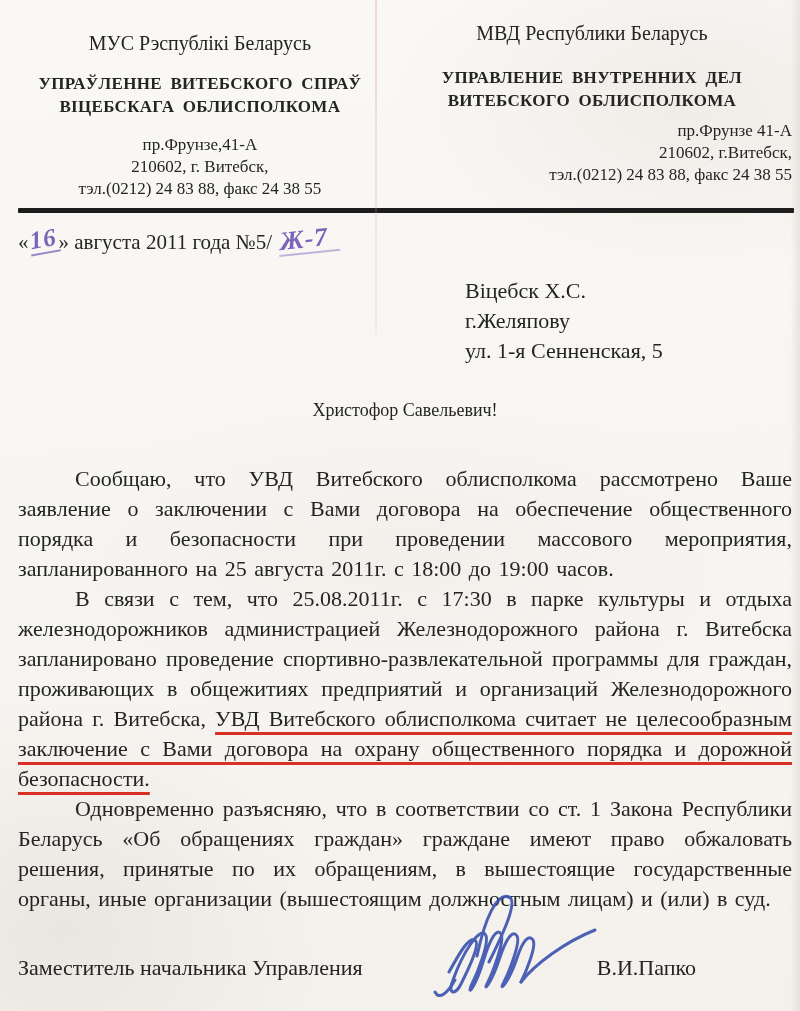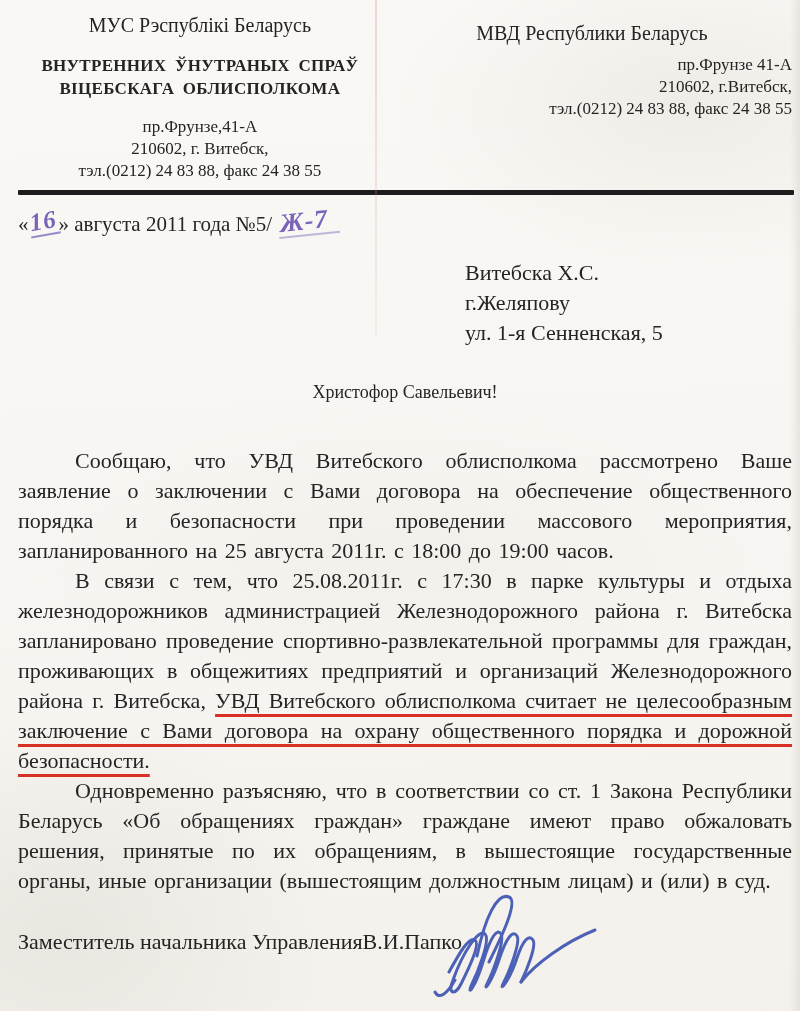--- a/index.html
+++ b/index.html
@@ -27,21 +27,21 @@
     padding:12px 8px 0 18px;
   }
   .crease{
     position:absolute;left:375px;top:0;width:2px;height:335px;
     background:linear-gradient(rgba(205,150,160,0.35), rgba(205,150,160,0.12));
     pointer-events:none;
   }
   
   .letterhead{display:flex;width:100%;}
   .lh-col{text-align:center;}
-  .lh-left{flex:0 0 47%;}
+  .lh-left{flex:0 0 47%;margin-top:18px;}
   .lh-right{flex:0 0 53%;padding-left:10px;}
   .ministry{font-size:20px;line-height:26px;}
   .lh-right .ministry{margin-top:8px;}
   .dept{font-weight:bold;font-size:17px;line-height:23px;margin-top:16px;word-spacing:4px;letter-spacing:0.3px;}
   .lh-right .dept{margin-top:20px;}
   .addr{font-size:17px;line-height:22px;margin-top:16px;}
   .lh-right .addr{margin-top:8px;text-align:right;}
   .rule{height:5px;background:#1d1d1d;margin-top:8px;width:776px;border-radius:1px;}
   
   .refline{margin-top:14px;font-size:21px;line-height:27px;}
@@ -80,69 +80,73 @@
   .body.first{margin-top:40px;}
   .red-underline{
     text-decoration:underline;
     text-decoration-color:var(--red-underline);
     text-decoration-thickness:3px;
     text-underline-offset:6px;
     text-decoration-skip-ink:none;
   }
   
   .sigrow{
-    margin-top:31px;
-    display:flex;justify-content:flex-start;align-items:baseline;
+    margin-top:39px;
+    display:flex;justify-content:space-between;align-items:baseline;
     font-size:22px;line-height:30px;
     padding-right:96px;
   }
   .signature-svg{
     position:absolute;left:425px;top:888px;width:180px;height:121px;
     color:var(--signature-blue);
     pointer-events:none;
   }
 </style>
 </head>
 <body>
 
 <div class="page">
 
   <div class="crease"></div>
 
   <header class="letterhead">
     <div class="lh-col lh-left">
       <div class="ministry">МУС Рэспублікі Беларусь</div>
       <div class="dept">
-        <div>ВНУТРЕННИХ ЎНУТРАНЫХ СПРАЎ</div>
+        <div>УПРАЎЛЕННЕ ВИТЕБСКОГО СПРАЎ</div>
         <div>ВІЦЕБСКАГА ОБЛИСПОЛКОМА</div>
       </div>
       <div class="addr">
         <div>пр.Фрунзе,41-А</div>
         <div>210602, г. Витебск,</div>
         <div>тэл.(0212) 24 83 88, факс 24 38 55</div>
       </div>
     </div>
     <div class="lh-col lh-right">
       <div class="ministry">МВД Республики Беларусь</div>
+      <div class="dept">
+        <div>УПРАВЛЕНИЕ ВНУТРЕННИХ ДЕЛ</div>
+        <div>ВИТЕБСКОГО ОБЛИСПОЛКОМА</div>
+      </div>
       <div class="addr">
         <div>пр.Фрунзе 41-А</div>
         <div>210602, г.Витебск,</div>
         <div>тэл.(0212) 24 83 88, факс 24 38 55</div>
       </div>
     </div>
   </header>
 
   <div class="rule"></div>
 
   <div class="refline">
     <span>«</span><span class="hw hw-day">16</span><span>» августа 2011 года №5/</span><span class="hw hw-num">Ж-7</span>
   </div>
 
   <div class="addressee">
-    <div>Витебска Х.С.</div>
+    <div>Віцебск Х.С.</div>
     <div>г.Желяпову</div>
     <div>ул. 1-я Сенненская, 5</div>
   </div>
 
   <div class="salutation">Христофор Савельевич!</div>
 
   <p class="body first">Сообщаю, что УВД Витебского облисполкома рассмотрено Ваше заявление о заключении с Вами договора на обеспечение общественного порядка и безопасности при проведении массового мероприятия, запланированного на 25 августа 2011г. с 18:00 до 19:00 часов.</p>
 
   <p class="body"><span>В связи с тем, что 25.08.2011г. с 17:30 в парке культуры и отдыха железнодорожников администрацией Железнодорожного района г. Витебска запланировано проведение спортивно-развлекательной программы для граждан, проживающих в общежитиях предприятий и организаций Железнодорожного района г. Витебска, </span><span class="red-underline">УВД Витебского облисполкома считает не целесообразным заключение с Вами договора на охрану общественного порядка и дорожной безопасности.</span></p>
 

